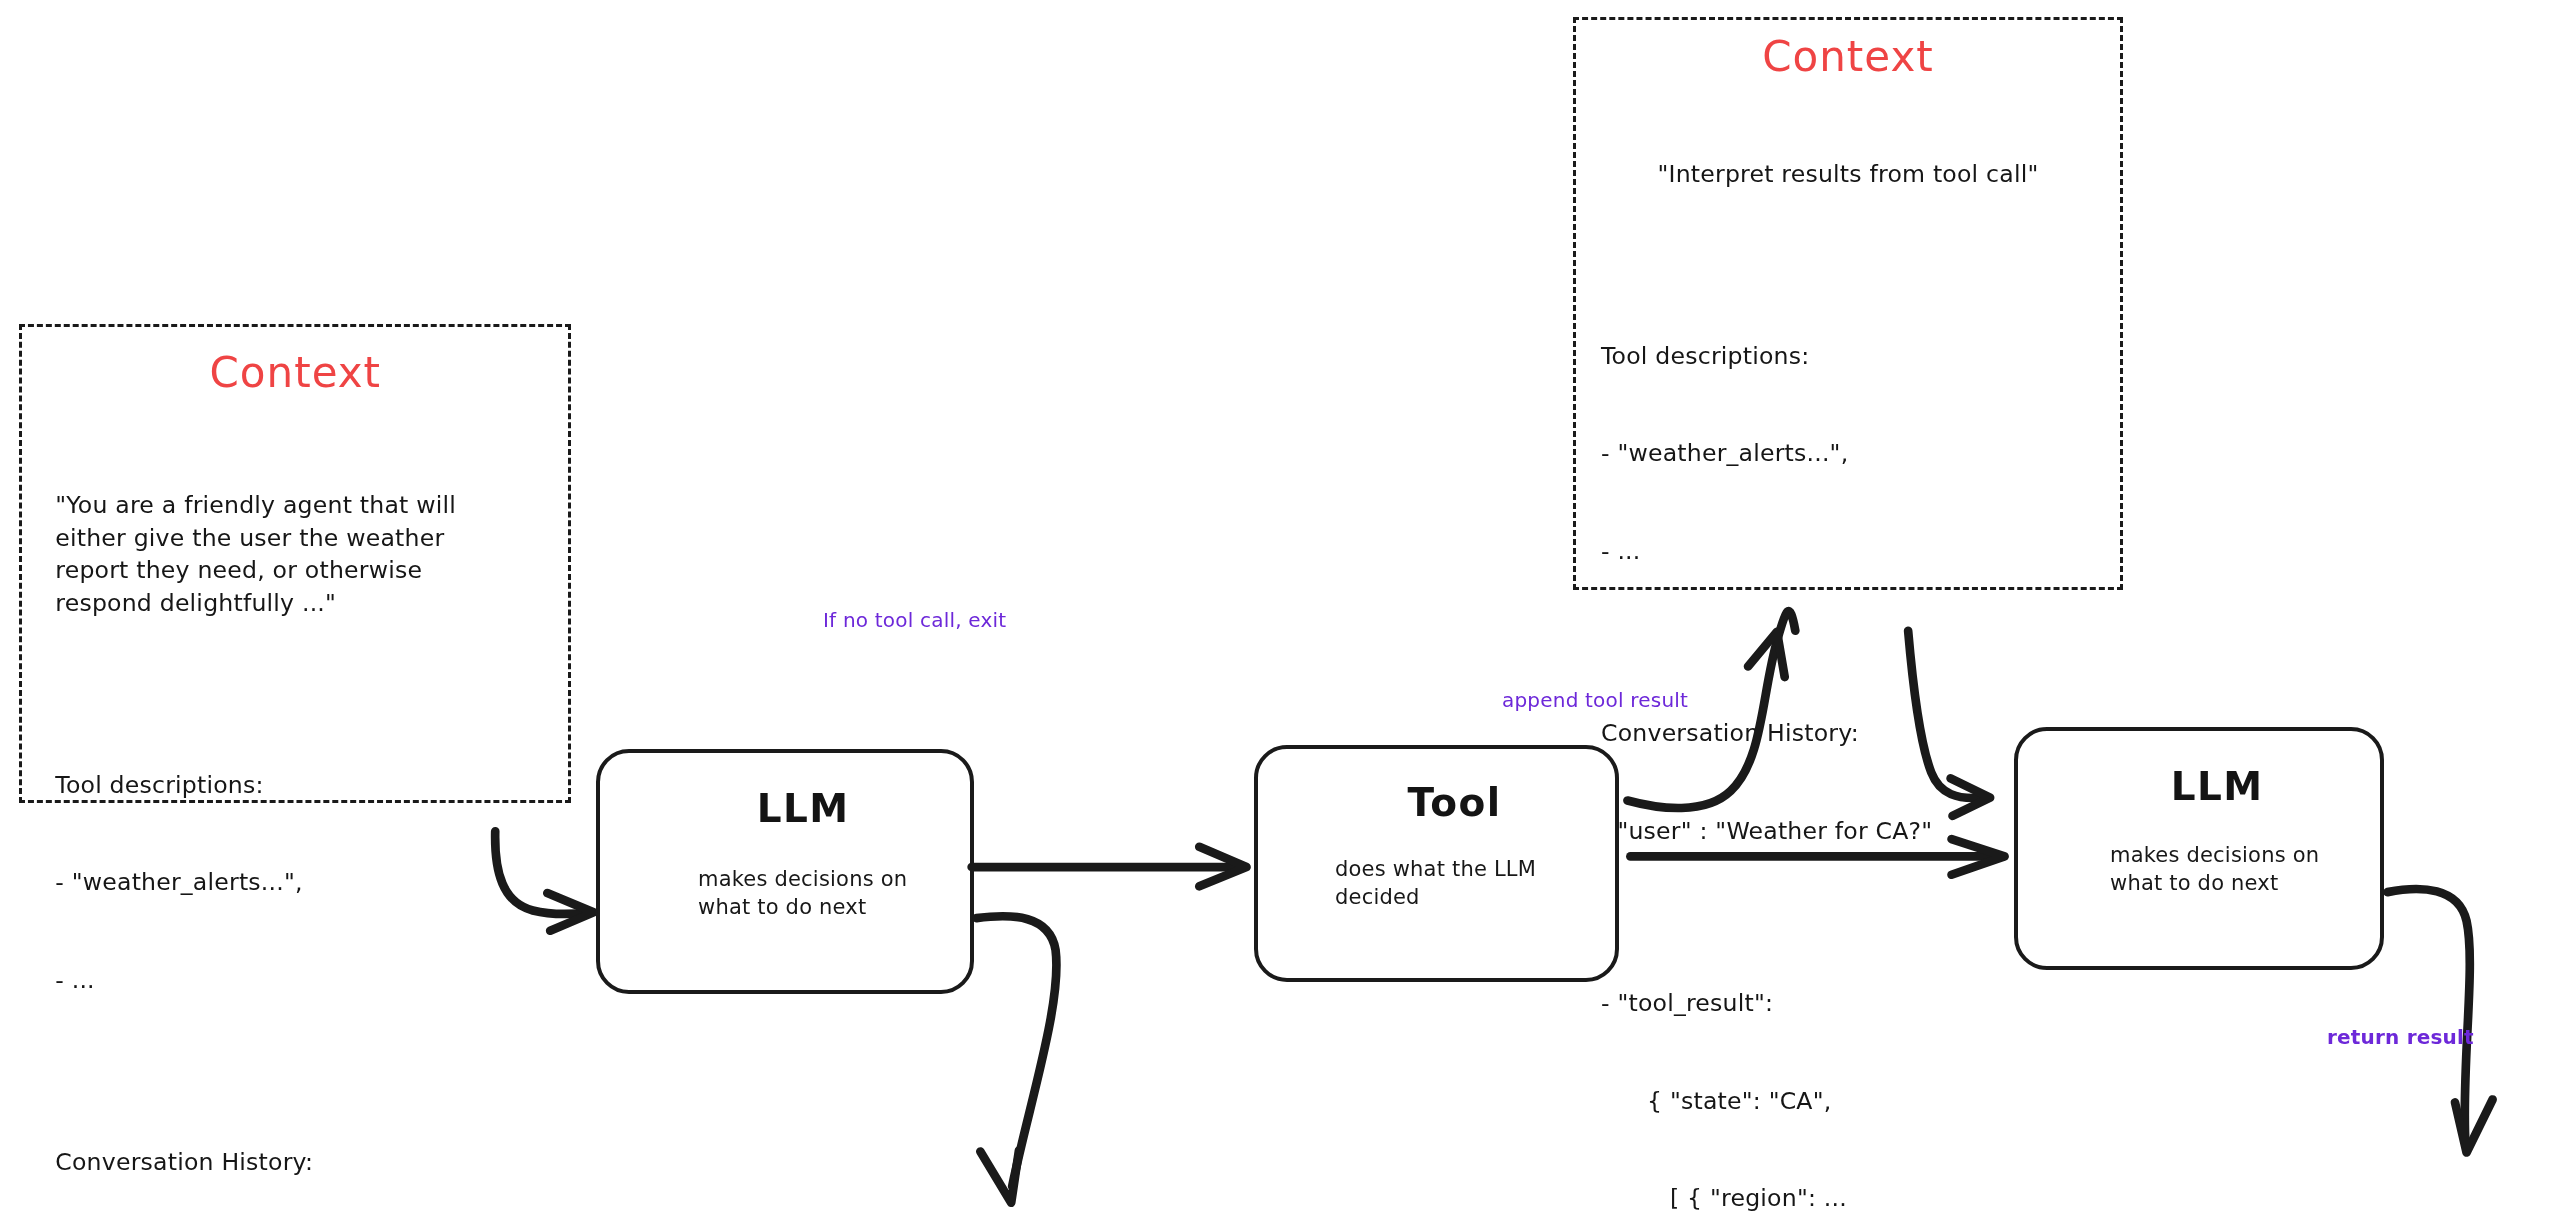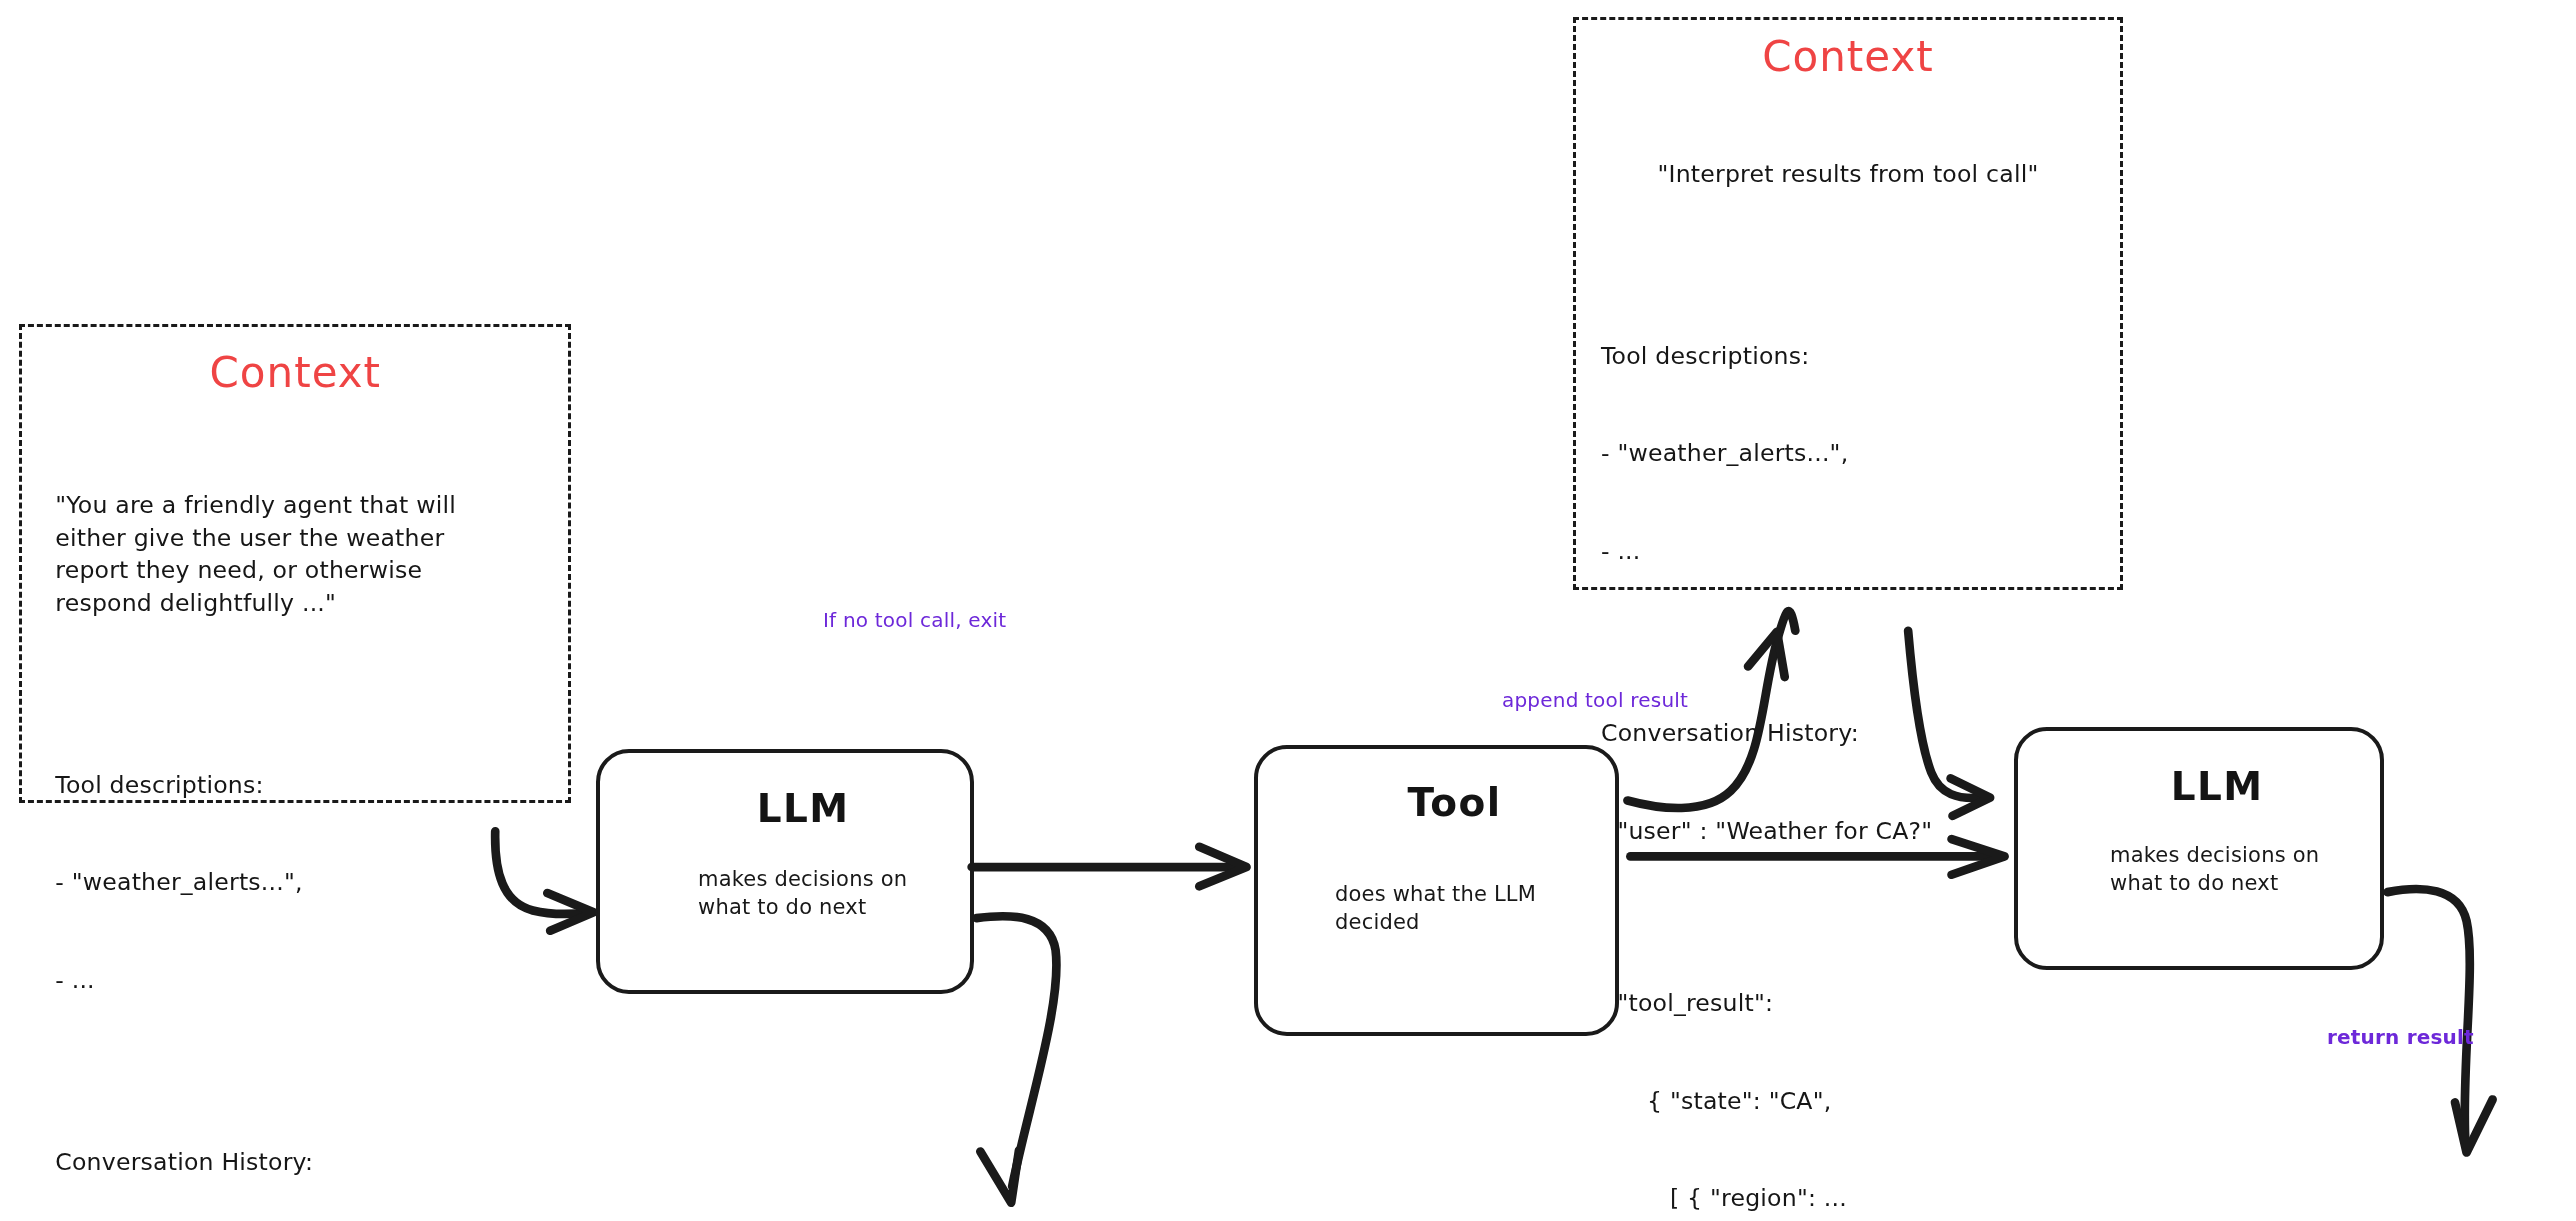--- a/index.html
+++ b/index.html
@@ -131,23 +131,23 @@
       
     </div>
   </div>
 
   <div class="node" style="left:596px; top:749px; width:378px; height:245px;">
     <div class="node-title hand" style="margin-top:33px;">LLM</div>
     <div class="node-sub hand" style="margin-top:35px; margin-left:62px;">makes decisions on
 what to do next</div>
   </div>
 
-  <div class="node" style="left:1254px; top:745px; width:365px; height:291px;gap:42px;">
+  <div class="node" style="left:1254px; top:745px; width:365px; height:237px;">
     <div class="node-title hand" style="margin-top:31px;">Tool</div>
-    <div class="node-sub hand" style="margin-top:14px; margin-left:41px;">does what the LLM
+    <div class="node-sub hand" style="margin-top:31px; margin-left:41px;">does what the LLM
 decided</div>
   </div>
 
   <div class="node" style="left:2014px; top:727px; width:370px; height:243px;">
     <div class="node-title hand" style="margin-top:33px;">LLM</div>
     <div class="node-sub hand" style="margin-top:33px; margin-left:56px;">makes decisions on
 what to do next</div>
   </div>
 
   <svg class="layer" viewBox="0 0 2670 1266">

